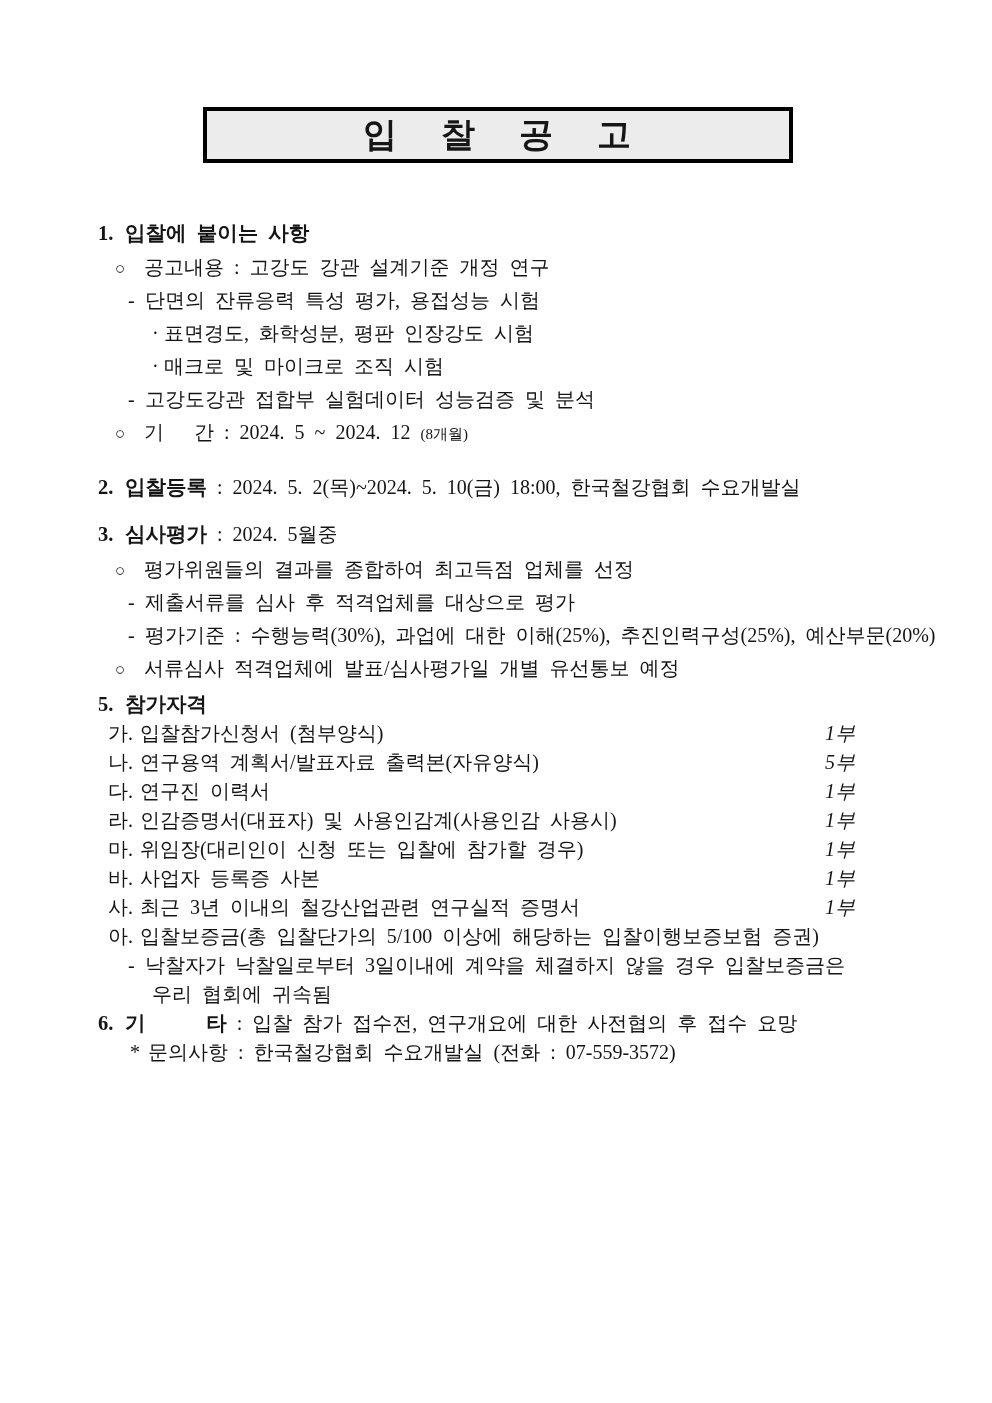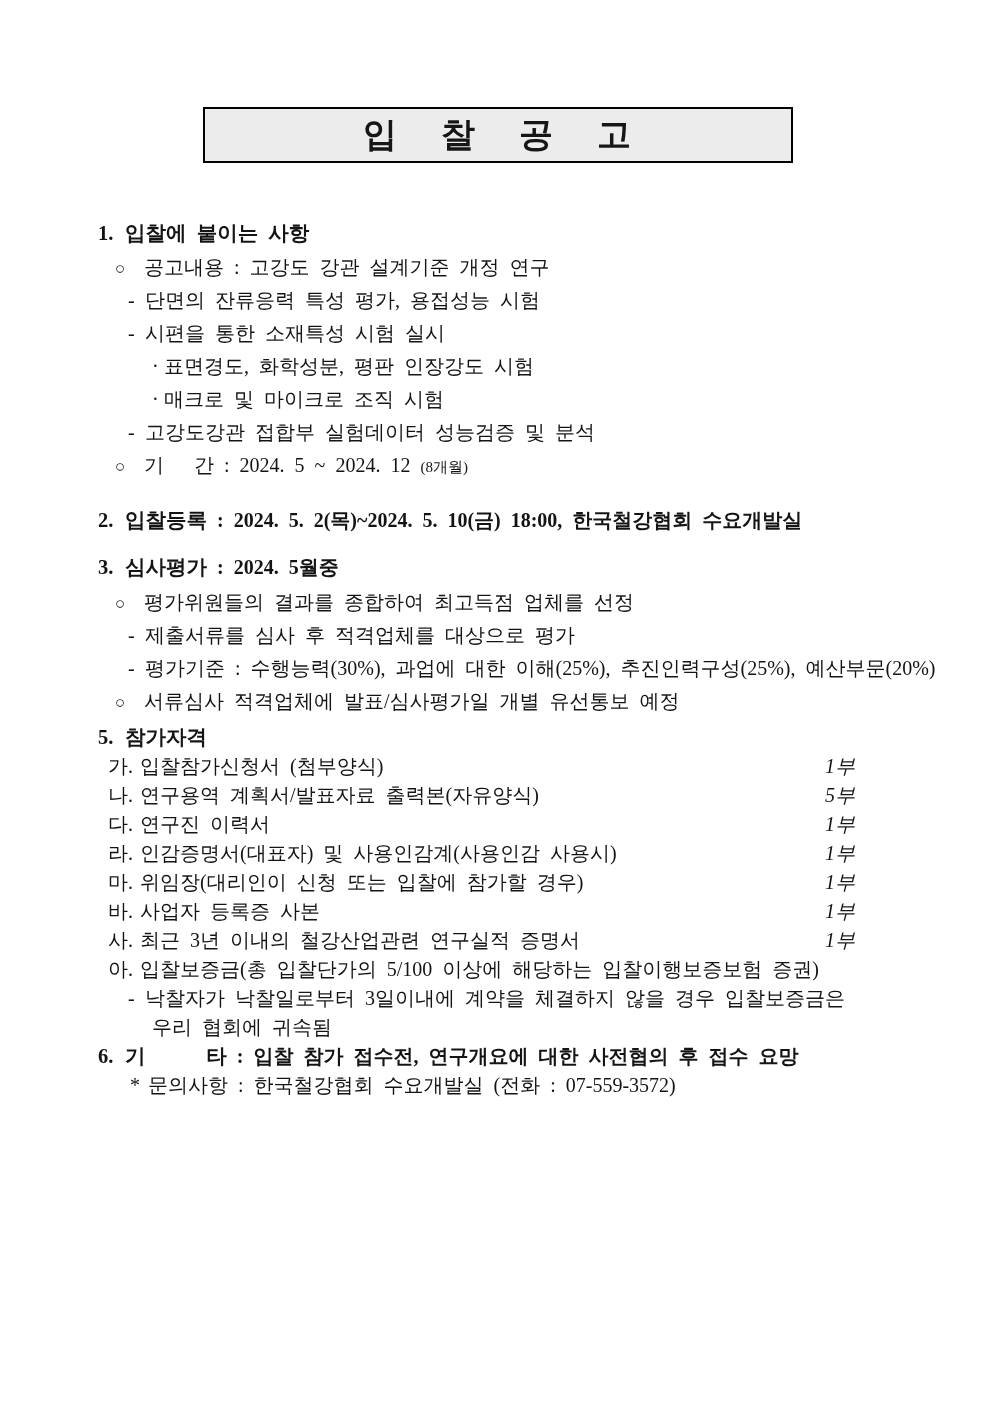--- a/index.html
+++ b/index.html
@@ -6,35 +6,35 @@
   .page{
     position:relative;
     width:992px;height:1403px;
     background:#ffffff;
     font-family:"Liberation Serif","DejaVu Serif",serif;
     color:#141414;
     overflow:hidden;
   }
   .title-box{
     position:absolute;left:203px;top:107px;width:590px;height:56px;
-    background:#ececec;border:2px solid #000000;box-sizing:border-box;
+    background:#ececec;border:4px solid #000000;box-sizing:border-box;
     display:flex;align-items:center;justify-content:center;
   }
   .title-text{
     font-size:34px;font-weight:bold;letter-spacing:2px;
     white-space:pre;color:#161616;
   }
   .content{position:absolute;left:78px;top:0;width:880px;}
   .line{font-size:20px;word-spacing:5px;white-space:nowrap;margin-left:20px;}
   
   .h-line{height:30px;line-height:30px;}
   .h-num,.h-head{font-weight:bold;font-size:20.5px;}
   .h-num{display:inline-block;width:27px;}
   .h-head{white-space:pre;}
-  .h-rest{font-weight:bold;}
+  .h-rest{font-weight:normal;}
   
   .it{height:33px;line-height:26px;}
   .o-line .bullet{display:inline-block;margin-left:17px;width:29px;font-size:17px;}
   .d-line .bullet{display:inline-block;margin-left:30px;width:17px;}
   .dot-line .bullet{display:inline-block;margin-left:54px;width:12px;}
   .pre{white-space:pre;}
   .small{font-size:15px;}
   
   .row{height:29px;line-height:29px;position:relative;}
   .row .rlabel{display:inline-block;margin-left:10px;width:32px;}
@@ -62,23 +62,20 @@
   <div class="content">
 
     <div class="line h-line mt-first">
       <span class="h-num">1.</span><span class="h-head">입찰에 붙이는 사항</span>
     </div>
     <div class="line it o-line mt6">
       <span class="bullet">○</span><span>공고내용 : 고강도 강관 설계기준 개정 연구</span>
     </div>
     <div class="line it d-line">
       <span class="bullet">-</span><span>단면의 잔류응력 특성 평가, 용접성능 시험</span>
-    </div>
-    <div class="line it d-line">
-      <span class="bullet">-</span><span>시편을 통한 소재특성 시험 실시</span>
     </div>
     <div class="line it dot-line">
       <span class="bullet">·</span><span>표면경도, 화학성분, 평판 인장강도 시험</span>
     </div>
     <div class="line it dot-line">
       <span class="bullet">·</span><span>매크로 및 마이크로 조직 시험</span>
     </div>
     <div class="line it d-line">
       <span class="bullet">-</span><span>고강도강관 접합부 실험데이터 성능검증 및 분석</span>
     </div>

